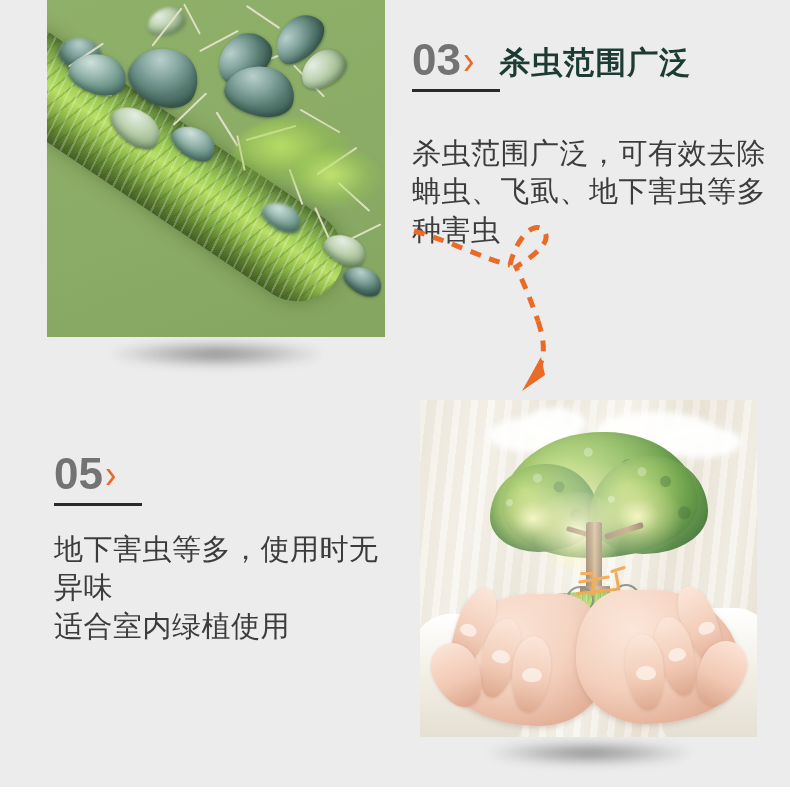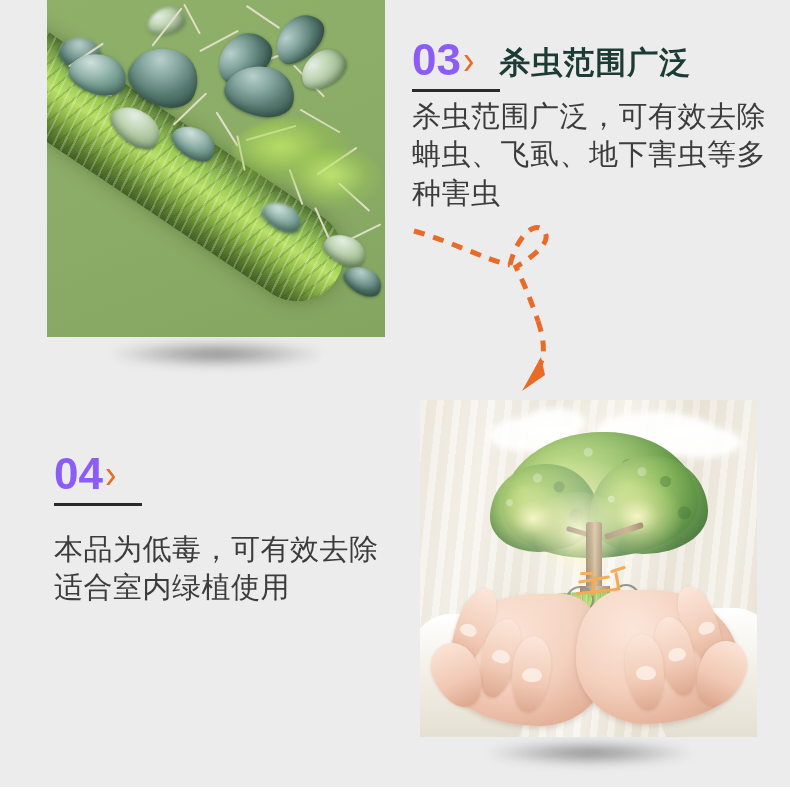--- a/index.html
+++ b/index.html
@@ -207,21 +207,21 @@
 
   
   .block { position: absolute; }
   .head-row { display: flex; align-items: flex-end; }
   .num-wrap { position: relative; display: inline-block; }
   .num {
     font-size: 44px;
     font-weight: bold;
     letter-spacing: 0px;
     line-height: 1;
-    color: #8b5cf6;
+    color: #737373;
     display: inline-block;
   }
   .chev {
     font-size: 40px;
     font-weight: normal;
     line-height: 1;
     color: #ea6a28;
     display: inline-block;
     transform: scaleX(0.85) translateY(-1px);
     margin-left: 1px;
@@ -305,40 +305,40 @@
   </div>
 
   <div class="block" style="left:412px; top:38px; width:360px;">
     <div class="head-row">
       <span class="num-wrap">
         <span class="num">03</span><span class="chev">›</span>
         <span class="num-rule" style="width:88px;"></span>
       </span>
       <span class="head-title" style="margin-left:24px; margin-bottom:4px;">杀虫范围广泛</span>
     </div>
-    <div class="body-text" style="margin-top:15px;">杀虫范围广泛，可有效去除
+    <div class="body-text" style="margin-top:52px;">杀虫范围广泛，可有效去除
 蚺虫、飞虱、地下害虫等多
 种害虫</div>
   </div>
 
   <svg id="arrow-svg" width="180" height="195" viewBox="0 0 180 195">
     <path d="M 16 26 C 52 36, 86 54, 112 60" fill="none" stroke="#ea6a28" stroke-width="5" stroke-linecap="butt" stroke-dasharray="11 9"></path>
     <path d="M 112 60 C 118 34, 136 14, 146 26 C 155 37, 134 52, 118 62 C 126 78, 133 96, 140 116" fill="none" stroke="#ea6a28" stroke-width="5" stroke-linecap="butt" stroke-dasharray="11 9"></path>
     <path d="M 140 116 C 148 140, 148 158, 134 170" fill="none" stroke="#ea6a28" stroke-width="5" stroke-linecap="butt" stroke-dasharray="11 9"></path>
     <polygon points="124,186 147,170 143,152" fill="#ea6a28"></polygon>
   </svg>
 
   <div class="block" style="left:54px; top:452px; width:350px;">
     <div class="head-row">
       <span class="num-wrap">
-        <span class="num">04</span><span class="chev">›</span>
+        <span class="num">05</span><span class="chev">›</span>
         <span class="num-rule" style="width:88px;"></span>
       </span>
     </div>
-    <div class="body-text" style="margin-top:34px;">本品为低毒，可有效去除
+    <div class="body-text" style="margin-top:34px;">地下害虫等多，使用时无异味
 适合室内绿植使用</div>
   </div>
 
   <div class="photo-shadow" style="left:490px; top:741px; width:200px; height:24px;"></div>
   <div class="photo" id="photo-hands">
     <div class="hands-bg"></div>
 
     <div class="cloud" style="left:68px; top:18px; width:86px; height:34px;"></div>
     <div class="cloud" style="left:104px; top:8px; width:62px; height:30px;"></div>
     <div class="cloud" style="left:176px; top:12px; width:118px; height:38px;"></div>

